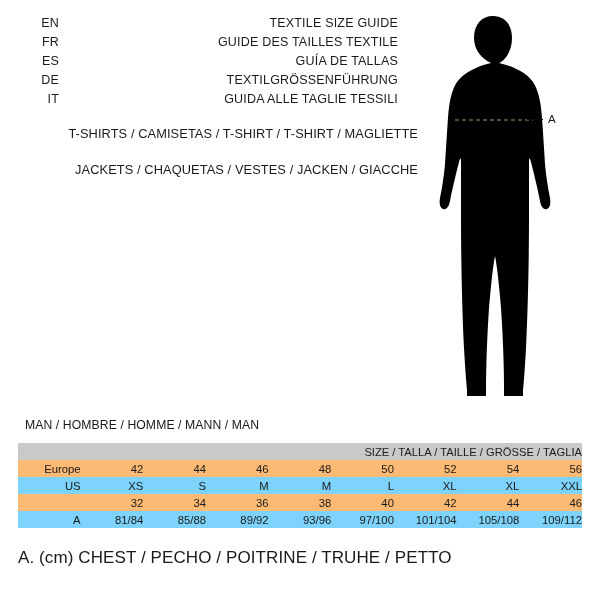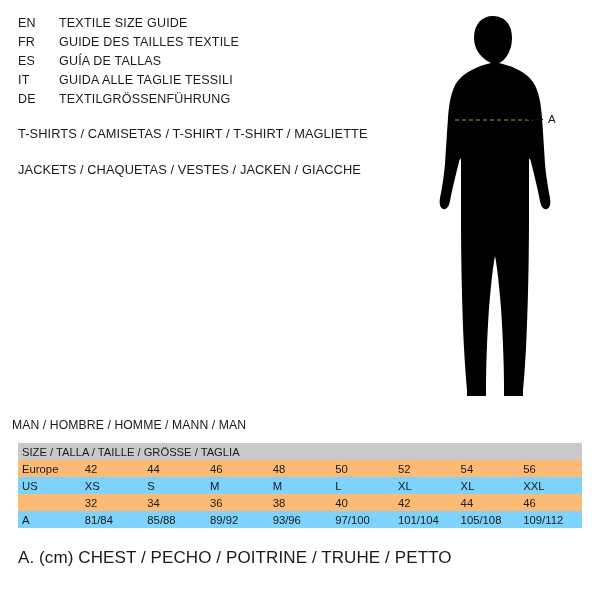--- a/index.html
+++ b/index.html
@@ -11,20 +11,21 @@
     height: 600px;
     background: #ffffff;
     font-family: "Liberation Sans", sans-serif;
     color: #1a1a1a;
     overflow: hidden;
   }
   .page {
     position: relative;
     width: 600px;
     height: 428px;
+    text-align: right;
   }
 
   
   .lang-block {
     position: absolute;
     top: 16px;
     left: 18px;
     width: 380px;
   }
   .lang-row {
@@ -77,21 +78,21 @@
     left: 127px;
     top: 111px;
     width: 16px;
     height: 0;
     border-top: 1.5px dashed #111;
   }
 
   
   .man-header {
     position: absolute;
-    left: 12px;
+    left: 25px;
     top: 418px;
     font-size: 12.2px;
     letter-spacing: 0.1px;
   }
   table.size-table {
     position: absolute;
     left: 18px;
     top: 443px;
     width: 564px;
     border-collapse: collapse;
@@ -138,26 +139,26 @@
     </div>
     <div class="lang-row">
       <span class="lang-code">FR</span>
       <span class="lang-text">GUIDE DES TAILLES TEXTILE</span>
     </div>
     <div class="lang-row">
       <span class="lang-code">ES</span>
       <span class="lang-text">GUÍA DE TALLAS</span>
     </div>
     <div class="lang-row">
+      <span class="lang-code">DE</span>
+      <span class="lang-text">TEXTILGRÖSSENFÜHRUNG</span>
+    </div>
+    <div class="lang-row">
       <span class="lang-code">IT</span>
       <span class="lang-text">GUIDA ALLE TAGLIE TESSILI</span>
-    </div>
-    <div class="lang-row">
-      <span class="lang-code">DE</span>
-      <span class="lang-text">TEXTILGRÖSSENFÜHRUNG</span>
     </div>
   </div>
 
   <div class="cat-block">
     <div class="cat-row">T-SHIRTS / CAMISETAS / T-SHIRT / T-SHIRT / MAGLIETTE</div>
     <div class="cat-row">JACKETS / CHAQUETAS / VESTES / JACKEN / GIACCHE</div>
   </div>
 
   <div class="figure-wrap">
     <svg width="200" height="400" viewBox="0 0 200 400">

